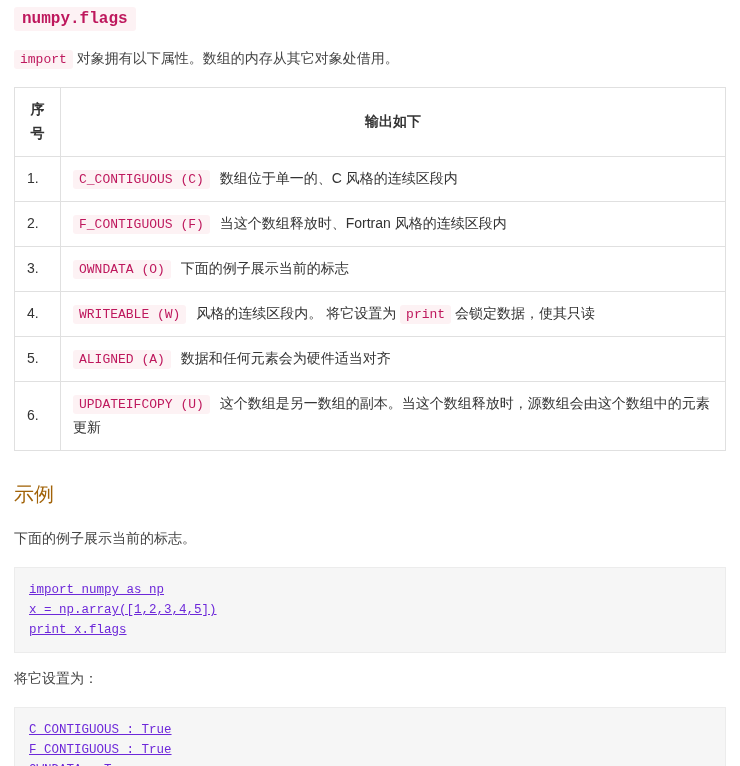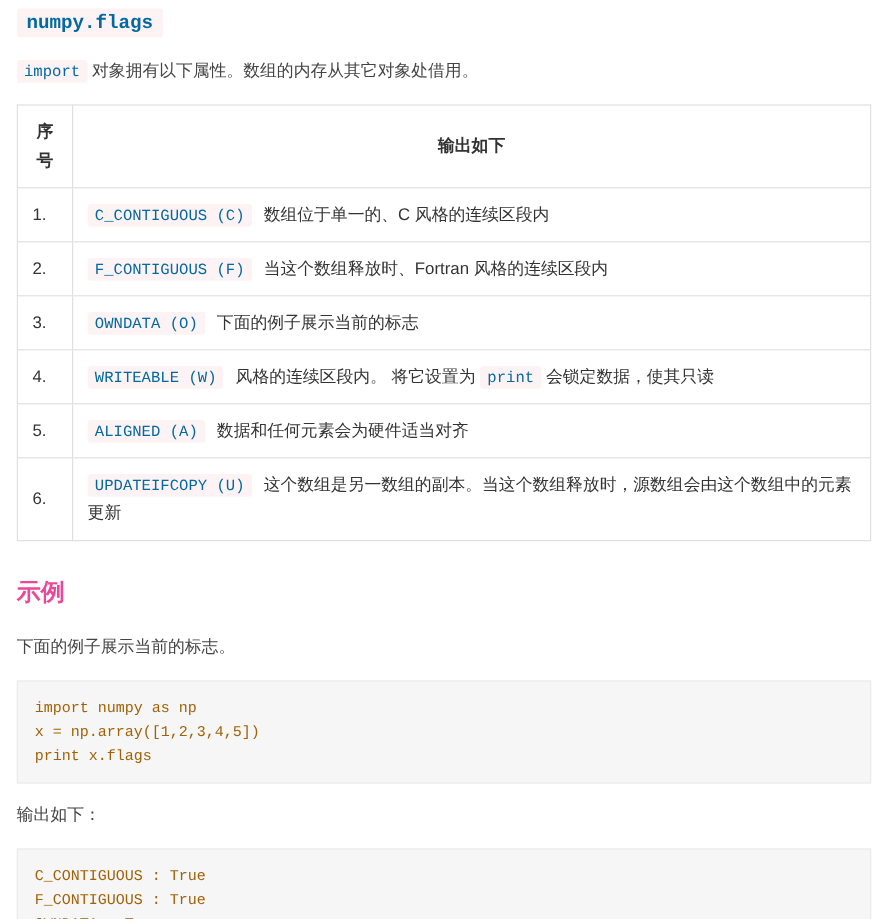--- a/index.html
+++ b/index.html
@@ -9,21 +9,21 @@
     font-size: 14px;
     color: #333;
     background: #fff;
     width: 740px;
     padding: 0 14px 20px 14px;
     line-height: 1.7;
   }
   code.inline {
     font-family: "SFMono-Regular", Consolas, "Liberation Mono", Menlo, monospace;
     background: #fdf2f4;
-    color: #0369a1;
+    color: #be185d;
     padding: 2px 6px;
     border-radius: 3px;
     font-size: 13px;
     white-space: nowrap;
   }
   .heading-code {
     margin: 6px 0 14px 0;
   }
   .heading-code code.inline {
     font-size: 16px;
@@ -45,35 +45,36 @@
   }
   th {
     font-weight: 600;
     text-align: center;
     background: #fff;
   }
   td.idx { width: 46px; }
   td.desc .after { margin-left: 6px; }
   h2 {
     font-size: 20px;
-    font-weight: 700;
+    font-weight: 400;
     margin: 26px 0 16px 0;
-    color: #ec4899;
+    color: #a16207;
   }
   pre.block {
     background: #f6f6f6;
     border: 1px solid #ececec;
     padding: 12px 14px;
     margin: 14px 0;
     font-family: "SFMono-Regular", Consolas, "Liberation Mono", Menlo, monospace;
     font-size: 12.5px;
-    color: #a16207;
+    color: #6d28d9;
     white-space: pre;
     overflow-x: auto;
     line-height: 1.6;
+    text-decoration: underline;
   }
 </style>
 </head>
 <body>
 
 <div class="heading-code">
   <code class="inline">numpy.flags</code>
 </div>
 
 <p>
@@ -135,20 +136,20 @@
 </table>
 
 <h2>示例</h2>
 
 <p>下面的例子展示当前的标志。</p>
 
 <pre class="block">import numpy as np
 x = np.array([1,2,3,4,5])
 print x.flags</pre>
 
-<p>输出如下：</p>
+<p>将它设置为：</p>
 
 <pre class="block">C_CONTIGUOUS : True
 F_CONTIGUOUS : True
 OWNDATA : True
 WRITEABLE : True
 ALIGNED : True
 UPDATEIFCOPY : False</pre>
 
 </body></html>

